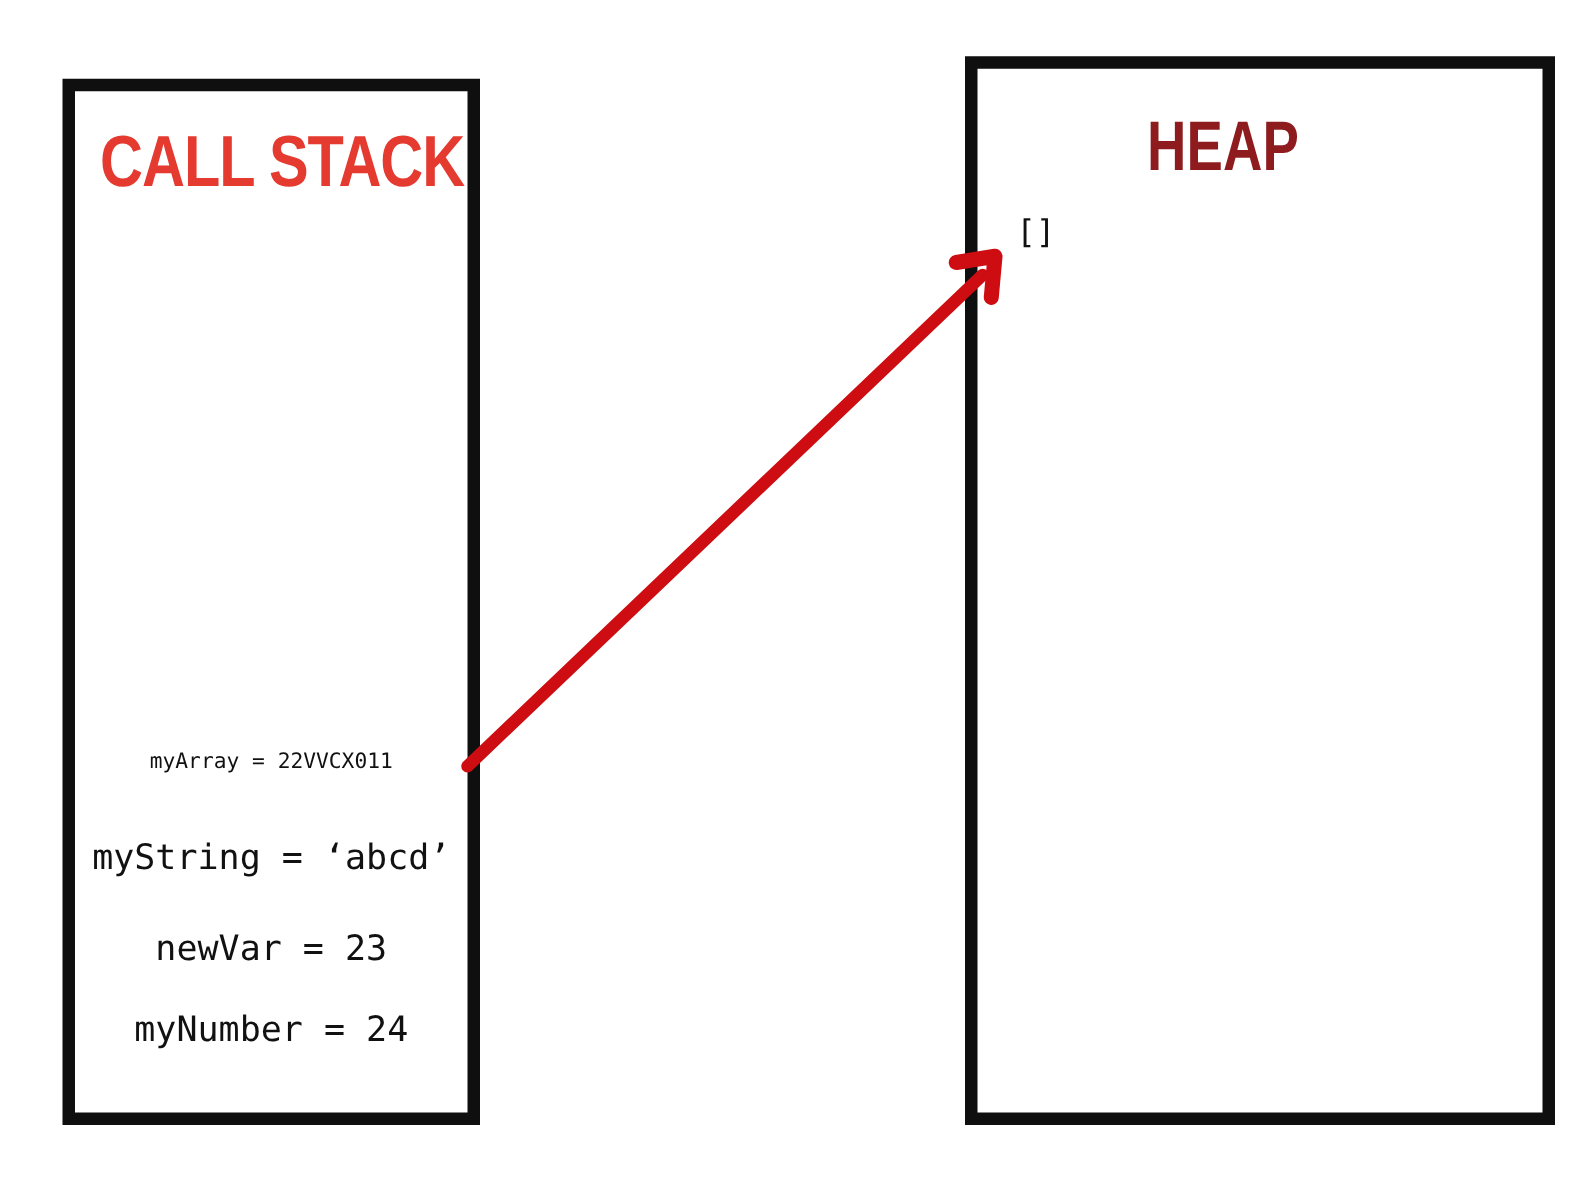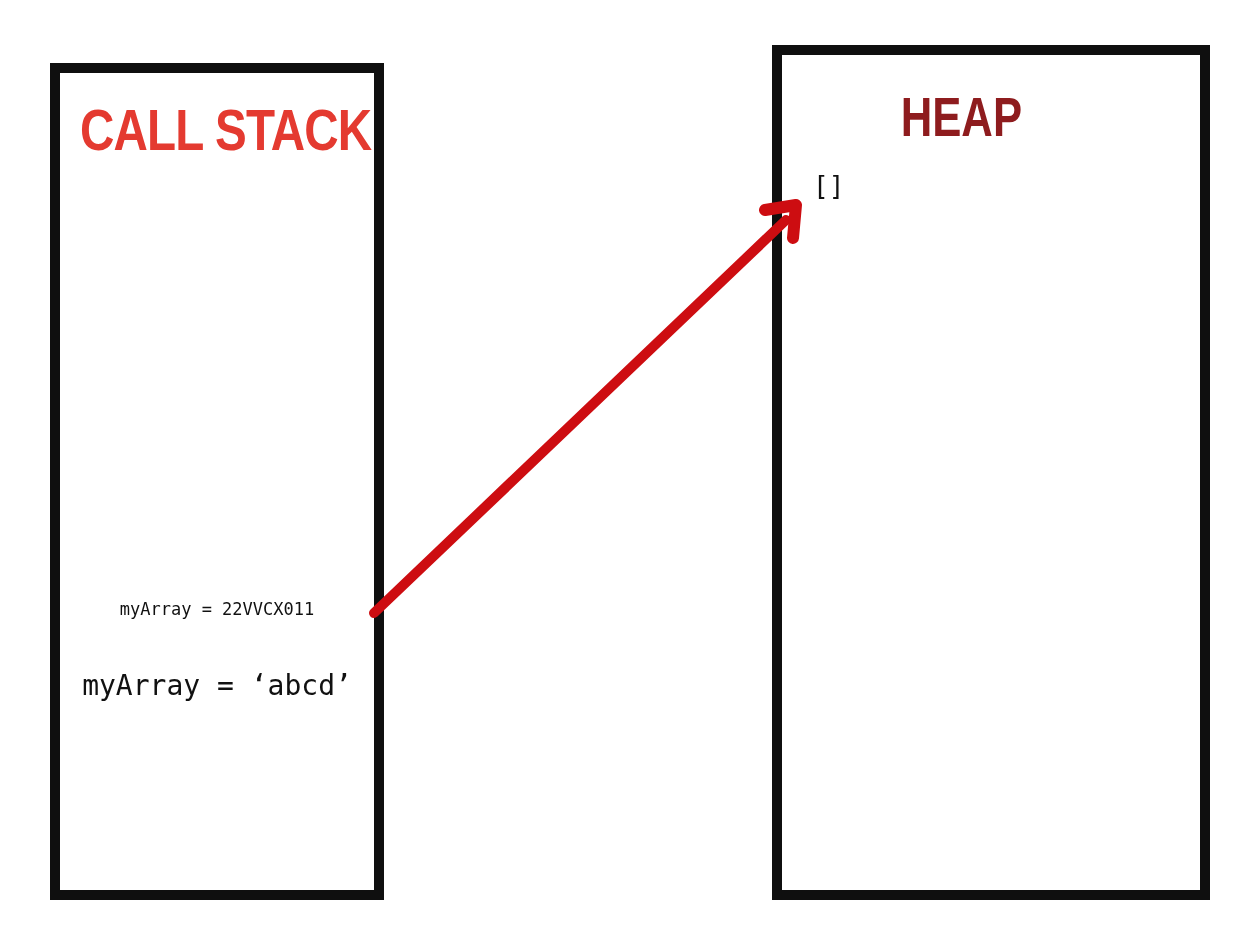--- a/index.html
+++ b/index.html
@@ -23,21 +23,21 @@
   }
   .callstack-box {
     left: 50px;
     top: 63px;
     width: 334px;
     height: 837px;
   }
   .heap-box {
     left: 772px;
     top: 45px;
-    width: 438px;
+    width: 472px;
     height: 855px;
   }
   .box-title {
     position: absolute;
     left: 0;
     right: 0;
     text-align: center;
     font-family: "Liberation Sans", sans-serif;
     font-weight: bold;
     white-space: nowrap;
@@ -89,21 +89,23 @@
   }
 </style>
 </head>
 <body>
 
 <div class="canvas">
 
   <div class="box callstack-box">
     <div class="box-title callstack-title">CALL STACK</div>
     <div class="stack-var var-1">myArray = 22VVCX011</div>
-    <div class="stack-var var-2">myArray = ‘abcd’</div>
+    <div class="stack-var var-2">myString = ‘abcd’</div>
+    <div class="stack-var var-3">newVar = 23</div>
+    <div class="stack-var var-4">myNumber = 24</div>
   </div>
 
   <div class="box heap-box">
     <div class="box-title heap-title">HEAP</div>
     <div class="heap-item">[]</div>
   </div>
 
   <svg class="arrow-overlay" viewBox="0 0 1260 952" xmlns="http://www.w3.org/2000/svg">
     <line x1="374" y1="613" x2="786" y2="220" stroke="#cd0d11" stroke-width="10" stroke-linecap="round"></line>
     <polyline points="765,210 796,205 793,238" fill="none" stroke="#cd0d11" stroke-width="12" stroke-linecap="round" stroke-linejoin="round"></polyline>

